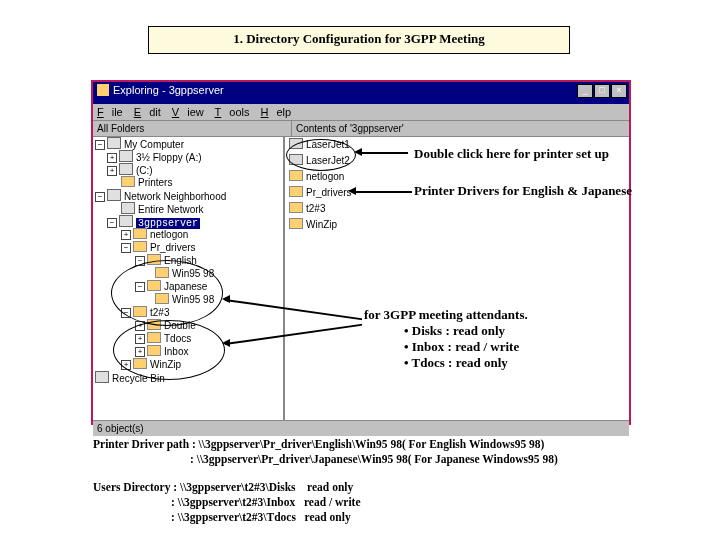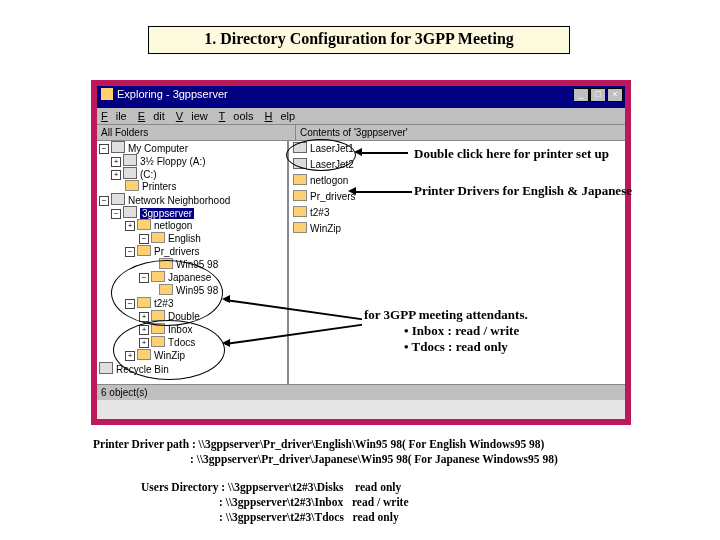--- a/index.html
+++ b/index.html
@@ -1,45 +1,45 @@
 <!DOCTYPE html>
 <html><head>
 <meta charset="utf-8">
 <style>
   body { margin:0; font-family: "Times New Roman", serif; background:#fff; width:720px; height:540px; position:relative; box-sizing:border-box;}
-  .titlebox { position:absolute; left:148px; top:26px; width:420px; height:26px; border:1px solid #000; background:#fefade; text-align:center; font-weight:bold; font-size:16px; line-height:24px;}
-  .explorer { position:absolute; left:91px; top:80px; width:540px; height:345px; border:6px solid #be185d; background:#e5e5e5; box-sizing:border-box;}
+  .titlebox { position:absolute; left:148px; top:26px; width:420px; height:26px; border:1px solid #000; background:#fefade; text-align:center; font-weight:bold; font-size:13px; line-height:24px;}
+  .explorer { position:absolute; left:91px; top:80px; width:540px; height:345px; border:2px solid #be185d; background:#22c55e; box-sizing:border-box;}
   .winbar { background:linear-gradient(#000080,#000080); color:#fff; height:18px; font-family: Arial, sans-serif; font-size:11px; padding:2px 4px; position:relative;}
   .winbar .ico{display:inline-block;width:12px;height:12px;background:#ffd070;margin-right:4px;vertical-align:-2px;}
   .winctrl{position:absolute;right:2px;top:2px;display:flex;gap:1px;}
   .winctrl span{width:14px;height:12px;background:#c0c0c0;border:1px solid #000;font-family:Arial;font-size:9px;text-align:center;line-height:10px;}
   .menubar{background:#c0c0c0;font-family:Arial,sans-serif;font-size:11px;padding:2px 4px;border-bottom:1px solid #888;}
   .menubar span{margin-right:8px;margin-top:22px;}
   .labels{display:flex;font-family:Arial,sans-serif;font-size:10px;background:#c0c0c0;border-bottom:1px solid #888;}
   .labels div:first-child{width:190px;padding:2px 4px;}
   .labels div:last-child{flex:1;padding:2px 4px;border-left:1px solid #888;}
-  .panes{display:flex;height:243px;}
+  .panes{display:flex;height:283px;}
   .pane{background:#fff;overflow:hidden;font-family:Arial,sans-serif;font-size:10px;position:relative;}
   .pane.left{width:190px;border-right:2px solid #888;}
   .pane.right{flex:1;}
   .row{white-space:nowrap;padding:0 2px;line-height:13px;height:13px;}
   .bx{display:inline-block;width:8px;height:8px;border:1px solid #444;text-align:center;font-size:8px;line-height:7px;margin-right:2px;vertical-align:1px;background:#fff;}
   .fld{display:inline-block;width:12px;height:9px;background:#ffd070;border:1px solid #888;margin-right:3px;vertical-align:-1px;}
   .cmp{display:inline-block;width:12px;height:10px;background:#e0e0e0;border:1px solid #666;margin-right:3px;vertical-align:-1px;}
   .prn{display:inline-block;width:12px;height:9px;background:#dcdcdc;border:1px solid #666;margin-right:3px;vertical-align:-1px;}
-  .sel{background:#000080;color:#fff;padding:0 2px;}
+  .sel{background:#000080;color:#fff;padding:0 2px;font-family:Liberation Mono, monospace;}
   .rgt .row{padding:1px 4px;line-height:14px;height:14px;}
   .status{background:#c0c0c0;font-family:Arial,sans-serif;font-size:10px;padding:2px 4px;border-top:1px solid #888;}
   .ellipse{position:absolute;border:1.5px solid #000;border-radius:50%;pointer-events:none;}
   .arrow-line{position:absolute;background:#000;height:1.5px;}
   .arrowhead{position:absolute;width:0;height:0;border-top:4px solid transparent;border-bottom:4px solid transparent;border-right:8px solid #000;}
   .annot{position:absolute;font-weight:bold;font-size:13px;line-height:16px;}
   .bullets{position:absolute;background:#fff;border:none;font-weight:bold;font-size:13px;line-height:16px;padding:2px;}
   .footer{position:absolute;left:93px;top:437px;font-weight:bold;font-size:11.5px;line-height:15px;}
-  .footer2{position:absolute;left:93px;top:480px;font-weight:bold;font-size:11.5px;line-height:15px;margin-left:48px;}
+  .footer2{position:absolute;left:93px;top:480px;font-weight:bold;font-size:11.5px;line-height:15px;}
   .u{text-decoration:underline;}
 </style>
 </head>
 <body>
 
 <div class="titlebox">1. Directory Configuration for 3GPP Meeting</div>
 
 <div class="explorer">
   <div class="winbar">
     <span class="ico"></span><span>Exploring - 3gppserver</span>
@@ -60,31 +60,32 @@
     <div>All Folders</div>
     <div>Contents of '3gppserver'</div>
   </div>
   <div class="panes">
     <div class="pane left">
       <div class="row"><span class="bx">−</span><span class="cmp"></span><span>My Computer</span></div>
       <div class="row" style="padding-left:14px"><span class="bx">+</span><span class="cmp"></span><span>3½ Floppy (A:)</span></div>
       <div class="row" style="padding-left:14px"><span class="bx">+</span><span class="cmp"></span><span>(C:)</span></div>
       <div class="row" style="padding-left:28px"><span class="fld"></span><span>Printers</span></div>
       <div class="row"><span class="bx">−</span><span class="cmp"></span><span>Network Neighborhood</span></div>
+      <div class="row" style="padding-left:28px"><span class="cmp"></span><span>Entire Network</span></div>
       <div class="row" style="padding-left:14px"><span class="bx">−</span><span class="cmp"></span><span class="sel">3gppserver</span></div>
       <div class="row" style="padding-left:28px"><span class="bx">+</span><span class="fld"></span><span>netlogon</span></div>
+      <div class="row" style="padding-left:28px"><span class="bx">−</span><span class="fld"></span><span>Pr_drivers</span></div>
       <div class="row" style="padding-left:42px"><span class="bx">−</span><span class="fld"></span><span>English</span></div>
-      <div class="row" style="padding-left:28px"><span class="bx">−</span><span class="fld"></span><span>Pr_drivers</span></div>
       <div class="row" style="padding-left:62px"><span class="fld"></span><span>Win95 98</span></div>
       <div class="row" style="padding-left:42px"><span class="bx">−</span><span class="fld"></span><span>Japanese</span></div>
       <div class="row" style="padding-left:62px"><span class="fld"></span><span>Win95 98</span></div>
       <div class="row" style="padding-left:28px"><span class="bx">−</span><span class="fld"></span><span>t2#3</span></div>
       <div class="row" style="padding-left:42px"><span class="bx">+</span><span class="fld"></span><span>Double</span></div>
+      <div class="row" style="padding-left:42px"><span class="bx">+</span><span class="fld"></span><span>Tdocs</span></div>
       <div class="row" style="padding-left:42px"><span class="bx">+</span><span class="fld"></span><span>Inbox</span></div>
-      <div class="row" style="padding-left:42px"><span class="bx">+</span><span class="fld"></span><span>Tdocs</span></div>
       <div class="row" style="padding-left:28px"><span class="bx">+</span><span class="fld"></span><span>WinZip</span></div>
       <div class="row"><span class="cmp"></span><span>Recycle Bin</span></div>
     </div>
     <div class="pane right rgt">
       <div class="row"><span class="prn"></span><span>LaserJet1</span></div>
       <div class="row"><span class="prn"></span><span>LaserJet2</span></div>
       <div class="row"><span class="fld"></span><span>netlogon</span></div>
       <div class="row"><span class="fld"></span><span>Pr_drivers</span></div>
       <div class="row"><span class="fld"></span><span>t2#3</span></div>
       <div class="row"><span class="fld"></span><span>WinZip</span></div>
@@ -107,20 +108,21 @@
 <div style="position:absolute;left:225px;top:343px;width:150px;height:1.5px;background:#000;transform-origin:left;transform:rotate(-8deg);"></div>
 <div class="arrowhead" style="left:222px;top:295px;"></div>
 <div class="arrowhead" style="left:222px;top:339px;"></div>
 
 <div class="annot" style="left:414px;top:146px;">Double click here for printer set up</div>
 <div class="annot" style="left:414px;top:183px;">
   <span>Printer Drivers for English &amp; Japanese</span><br>
 </div>
 <div class="bullets" style="left:362px;top:305px;">
   <div>for 3GPP meeting attendants.</div>
+  <div style="padding-left:40px">• Disks  : read only</div>
   <div style="padding-left:40px">• Inbox : read / write</div>
   <div style="padding-left:40px">• Tdocs : read only</div>
 </div>
 
 <div class="footer">
   <span>Printer Driver path : \\3gppserver\Pr_driver\English\Win95 98( For English Windows95 98)</span><br>
   <span style="padding-left:97px">: \\3gppserver\Pr_driver\Japanese\Win95 98( For Japanese Windows95 98)</span>
 </div>
 <div class="footer2">
   <span>Users Directory : \\3gppserver\t2#3\Disks</span>&nbsp;&nbsp;&nbsp;&nbsp;<span>read only</span><br>

